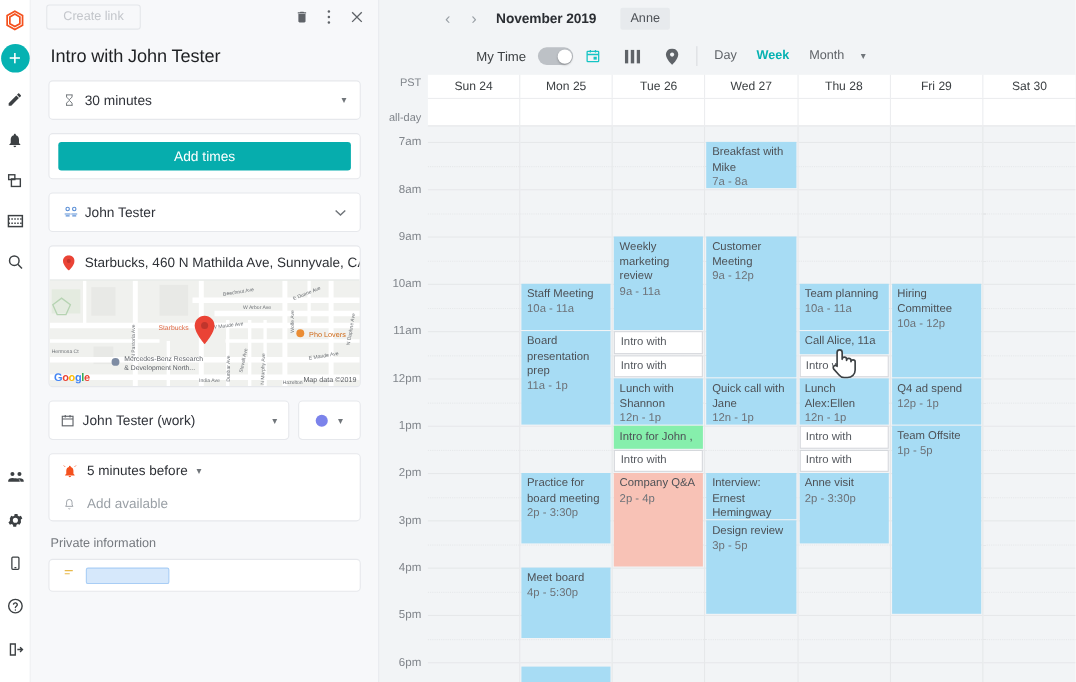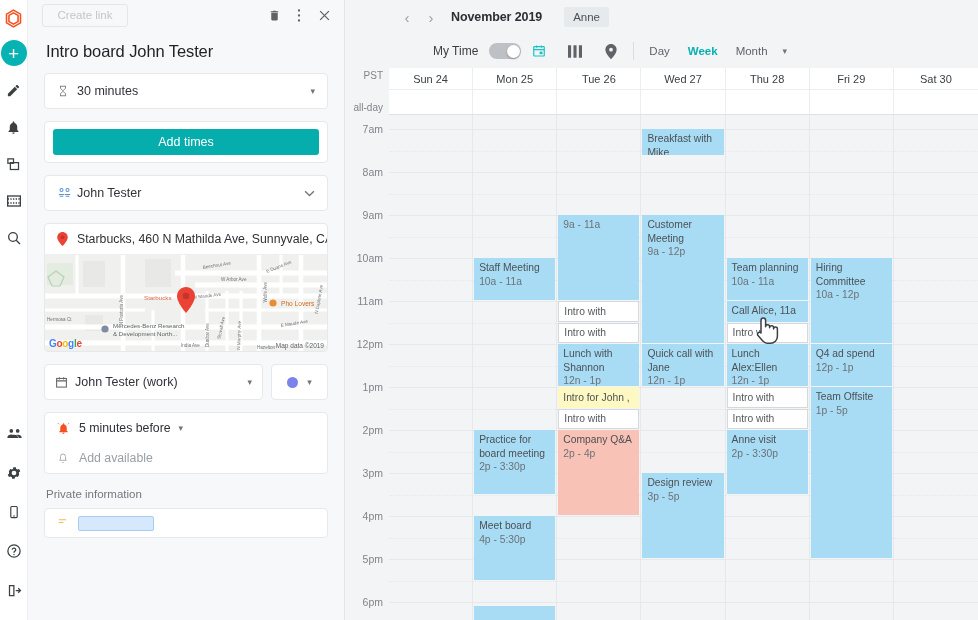--- a/index.html
+++ b/index.html
@@ -188,21 +188,21 @@
     font-size: 10.3px; line-height: 13.5px;
     padding: 3px 5px; overflow: hidden;
     cursor: pointer;
   }
   .ev .t { color: #6d7278; }
   .ev.pink { background: #f8c2b6; }
   .ev.slot {
     background: #fff; border: 1px solid #d5d8dc; color: #55595f;
     display: flex; align-items: center;
   }
-  .ev.lav { background: #fef9c3; color:#4d5156; display:flex; align-items:center; }
+  .ev.lav { background: #86efac; color:#4d5156; display:flex; align-items:center; }
 
   .cursor { position: absolute; pointer-events: none; z-index: 40; }
 </style>
 </head>
 <body>
 
 <div class="app">
 
   <div class="rail">
     <div class="rail-logo">
@@ -296,21 +296,21 @@
             </svg>
         </span>
         <span class="pt-ico">
           <svg width="15" height="15" viewBox="0 0 24 24" fill="none" stroke="#5f6368" stroke-width="2">
               <path d="M5 5 L19 19 M19 5 L5 19"></path>
             </svg>
         </span>
       </div>
     </div>
 
-    <div class="panel-title">Intro board John Tester</div>
+    <div class="panel-title">Intro with John Tester</div>
 
     <div class="card">
       <div class="row">
         <span class="ico">
           <svg width="12" height="14" viewBox="0 0 24 24" fill="none" stroke="#6b7075" stroke-width="1.7">
             <path d="M6 2.5h12M6 21.5h12M7 2.5v4l5 5 5-5v-4M7 21.5v-4l5-5 5 5v4"></path>
             </svg>
         </span>
         <span>30 minutes</span>
         <span class="caret">▾</span>
@@ -596,20 +596,24 @@
               <div class="hline half" style="top: 379.5px;"></div>
               <div class="hline" style="top: 401px;"></div>
               <div class="hline half" style="top: 422.5px;"></div>
               <div class="hline" style="top: 444px;"></div>
               <div class="hline half" style="top: 465.5px;"></div>
               <div class="hline" style="top: 487px;"></div>
               <div class="ev" style="top: 143px; height: 42px;">
                 <div>Staff Meeting</div>
                 <div class="t">10a - 11a</div>
               </div>
+              <div class="ev" style="top: 186px; height: 85px;">
+                <div>Board presentation prep</div>
+                <div class="t">11a - 1p</div>
+              </div>
               <div class="ev" style="top: 315px; height: 63.5px;">
                 <div>Practice for board meeting</div>
                 <div class="t">2p - 3:30p</div>
               </div>
               <div class="ev" style="top: 401px; height: 63.5px;">
                 <div>Meet board</div>
                 <div class="t">4p - 5:30p</div>
               </div>
               <div class="ev" style="top: 491.3px; height: 20.5px;"></div>
             </div>
@@ -631,20 +635,21 @@
               <div class="hline" style="top: 315px;"></div>
               <div class="hline half" style="top: 336.5px;"></div>
               <div class="hline" style="top: 358px;"></div>
               <div class="hline half" style="top: 379.5px;"></div>
               <div class="hline" style="top: 401px;"></div>
               <div class="hline half" style="top: 422.5px;"></div>
               <div class="hline" style="top: 444px;"></div>
               <div class="hline half" style="top: 465.5px;"></div>
               <div class="hline" style="top: 487px;"></div>
               <div class="ev" style="top: 100px; height: 85px;">
+                <div>Weekly marketing review</div>
                 <div class="t">9a - 11a</div>
               </div>
               <div class="ev slot" style="top: 186px; height: 20.5px;">
                 <div>Intro with</div>
               </div>
               <div class="ev slot" style="top: 207.5px; height: 20.5px;">
                 <div>Intro with</div>
               </div>
               <div class="ev" style="top: 229px; height: 42px;">
                 <div>Lunch with Shannon</div>
@@ -678,31 +683,34 @@
               <div class="hline half" style="top: 293.5px;"></div>
               <div class="hline" style="top: 315px;"></div>
               <div class="hline half" style="top: 336.5px;"></div>
               <div class="hline" style="top: 358px;"></div>
               <div class="hline half" style="top: 379.5px;"></div>
               <div class="hline" style="top: 401px;"></div>
               <div class="hline half" style="top: 422.5px;"></div>
               <div class="hline" style="top: 444px;"></div>
               <div class="hline half" style="top: 465.5px;"></div>
               <div class="hline" style="top: 487px;"></div>
-              <div class="ev" style="top: 14px; height: 26px;">
+              <div class="ev" style="top: 14px; height: 42px;">
                 <div>Breakfast with Mike</div>
                 <div class="t">7a - 8a</div>
               </div>
               <div class="ev" style="top: 100px; height: 128px;">
                 <div>Customer Meeting</div>
                 <div class="t">9a - 12p</div>
               </div>
               <div class="ev" style="top: 229px; height: 42px;">
                 <div>Quick call with Jane</div>
                 <div class="t">12n - 1p</div>
+              </div>
+              <div class="ev" style="top: 315px; height: 42px;">
+                <div>Interview: Ernest Hemingway</div>
               </div>
               <div class="ev" style="top: 358px; height: 85px;">
                 <div>Design review</div>
                 <div class="t">3p - 5p</div>
               </div>
             </div>
             <div class="col">
               <div class="hline" style="top: 14px;"></div>
               <div class="hline half" style="top: 35.5px;"></div>
               <div class="hline" style="top: 57px;"></div>

